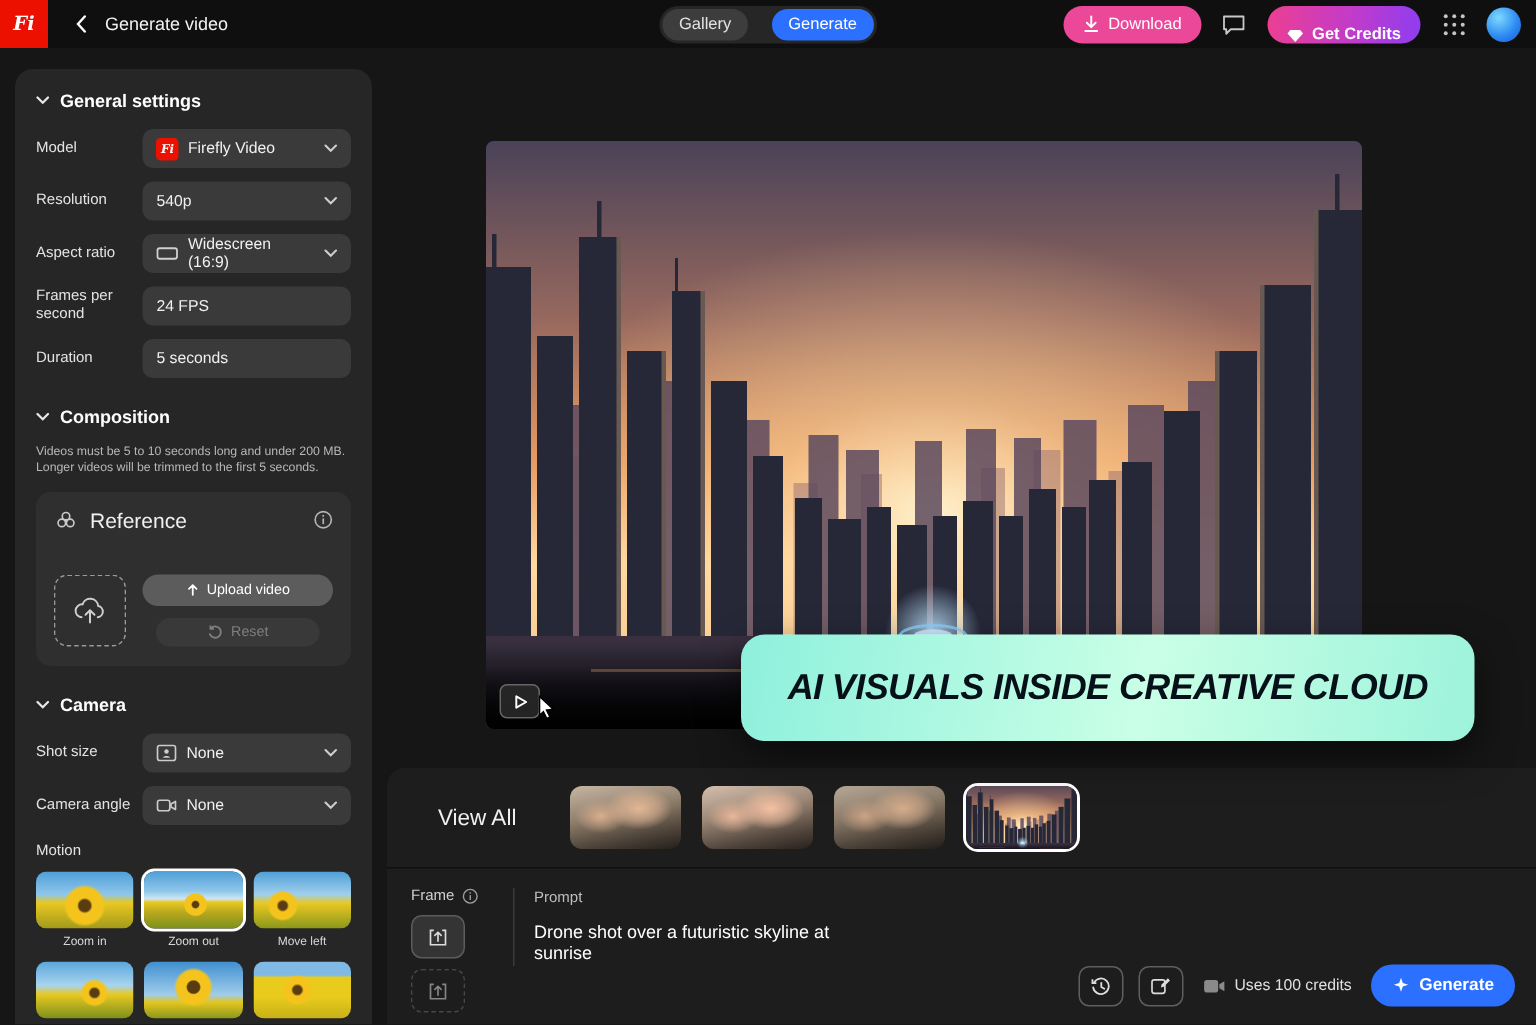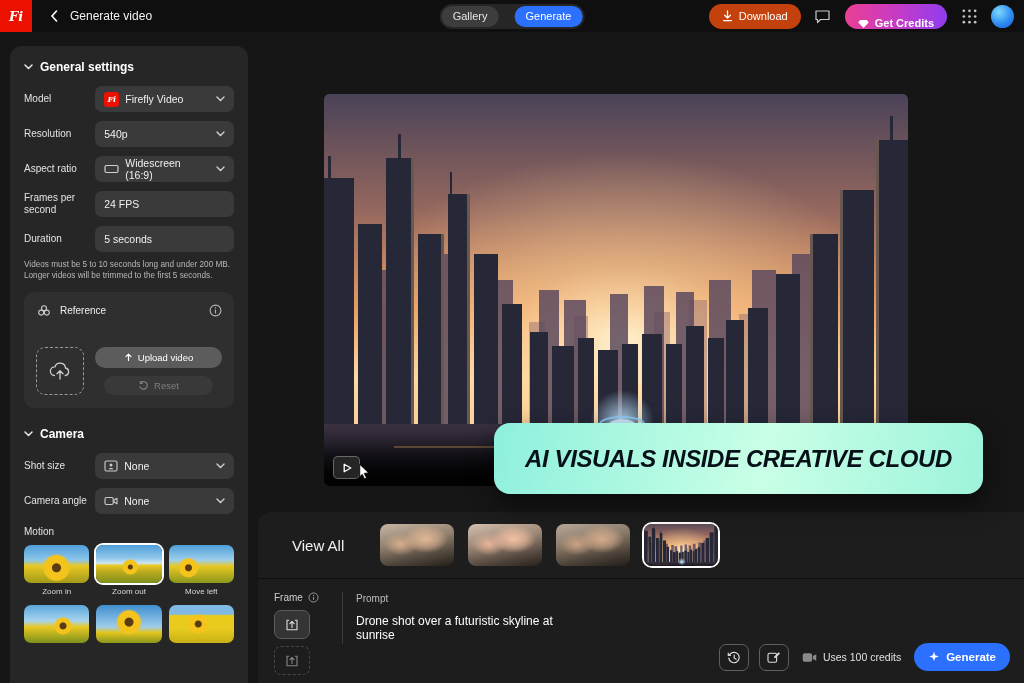--- a/index.html
+++ b/index.html
@@ -15,21 +15,21 @@
     display:flex; align-items:center; z-index:20; }
   .logo { width:32px; height:32px; background:#eb1000; display:flex; align-items:center; justify-content:center;
     font:italic 700 13px "DejaVu Serif",serif; color:#fff; }
   .back-btn { margin-left:14px; width:16px; height:16px; display:flex; align-items:center; justify-content:center; cursor:pointer; }
   .tb-title { margin-left:8px; font-size:12px; color:#f2f2f2; }
   .tabs { position:absolute; left:50%; top:4px; transform:translateX(-50%); display:flex; gap:16px;
     background:#262626; border-radius:13px; padding:2px; }
   .tab { height:21px; line-height:21px; padding:0 11px; border-radius:11px; font-size:11px; color:#e4e4e4; background:#3d3d3d; cursor:pointer; }
   .tab.active { background:#2b70ff; color:#fff; }
   .tb-right { position:absolute; right:10px; top:0; height:32px; display:flex; align-items:center; gap:11px; }
-  .download-btn { height:25px; border-radius:13px; background:#c2410c; display:flex; align-items:center; gap:6px;
+  .download-btn { height:25px; border-radius:13px; background:#ec4899; display:flex; align-items:center; gap:6px;
     padding:2px 13px; font-size:11px; color:#fff; cursor:pointer; }
   .chat-btn { width:22px; height:22px; display:flex; align-items:center; justify-content:center; cursor:pointer; }
   .credits-btn { height:25px; border-radius:13px; background:linear-gradient(95deg,#ec3f92 0%,#c23bca 55%,#8e3df0 100%);
     display:flex; align-items:flex-end; gap:6px; padding:0 13px; font-size:11px; font-weight:700; color:#fff; cursor:pointer; }
   .grid-btn { width:22px; height:22px; display:flex; align-items:center; justify-content:center; cursor:pointer; }
   .avatar { width:23px; height:23px; border-radius:50%; cursor:pointer;
     background:radial-gradient(circle at 35% 30%, #7fd8ff 0%, #2f8df2 55%, #1857d8 100%); }
 
   
   .sidebar { position:absolute; left:10px; top:46px; bottom:0; width:238px; background:#262626;
@@ -40,21 +40,21 @@
   .row-label { width:72px; font-size:10px; color:#e3e3e3; line-height:1.25; }
   .control { width:140px; height:26px; background:#3a3a3a; border-radius:7px; display:flex; align-items:center;
     gap:6px; padding:0 9px; font-size:10.5px; color:#f0f0f0; cursor:pointer; }
   .control .chev { margin-left:auto; }
   .fi-badge { width:15px; height:15px; border-radius:3px; background:#eb1000; color:#fff; display:flex;
     align-items:center; justify-content:center; font:italic 700 8px "DejaVu Serif",serif; flex:0 0 auto; }
   .sec-gap { margin-top:19px; }
   .note { font-size:8.2px; color:#b8b8b8; line-height:1.4; margin:-2px 0 10px; }
   .ref-card { background:#2f2f2f; border-radius:10px; padding:11px 12px 13px; margin-bottom:8px; }
   .ref-head { display:flex; align-items:center; gap:8px; }
-  .ref-label { font-size:10px; color:#efefef;text-align:right; }
+  .ref-label { font-size:14px; color:#efefef;text-align:right; }
   .ref-info { margin-left:auto; cursor:pointer; }
   .ref-body { display:flex; align-items:center; gap:11px; margin-top:28px; }
   .dropzone { width:48px; height:48px; border:1.6px dashed #9a9a9a; border-radius:9px; flex:0 0 auto;
     display:flex; align-items:center; justify-content:center; cursor:pointer; }
   .btn-col { flex:1; display:flex; flex-direction:column; gap:8px; }
   .upload-btn { height:21px; border-radius:11px; background:#5c5c5c; color:#fff; font-size:9.5px;
     display:flex; align-items:center; justify-content:center; gap:5px; cursor:pointer; }
   .reset-btn { height:19px; border-radius:10px; background:#393939; color:#7f7f7f; font-size:9.5px;
     display:flex; align-items:center; justify-content:center; gap:5px; width:86%; align-self:center; cursor:default; }
   .motion-label { font-size:10px; color:#e3e3e3; margin:12px 0 8px; }
@@ -259,20 +259,28 @@
     </div>
   </div>
 
   <div class="row">
     <div class="row-label">Duration</div>
     <div class="control">
       <span>5 seconds</span>
     </div>
   </div>
 
+  <div class="sec-head sec-gap">
+    <span>
+      <svg width="9" height="6" viewBox="0 0 9 6">
+          <path d="M1 1l3.5 3.5L8 1" stroke="#e8e8e8" stroke-width="1.5" fill="none" stroke-linecap="round"></path>
+        </svg>
+    </span>
+    <span class="sec-title">Composition</span>
+  </div>
 
   <div class="note">Videos must be 5 to 10 seconds long and under 200 MB. Longer videos will be trimmed to the first 5 seconds.</div>
 
   <div class="ref-card">
     <div class="ref-head">
       <span>
         <svg width="16" height="16" viewBox="0 0 16 16">
             <circle cx="8" cy="5.2" r="2.5" fill="none" stroke="#c9c9c9" stroke-width="1.1"></circle>
             <circle cx="5.2" cy="9.6" r="2.5" fill="none" stroke="#c9c9c9" stroke-width="1.1"></circle>
             <circle cx="10.8" cy="9.6" r="2.5" fill="none" stroke="#c9c9c9" stroke-width="1.1"></circle>

